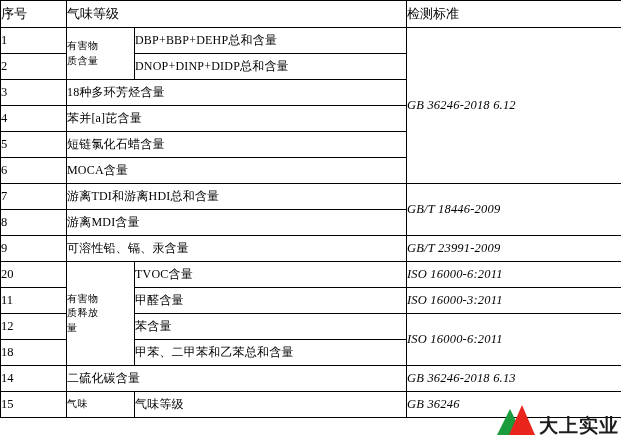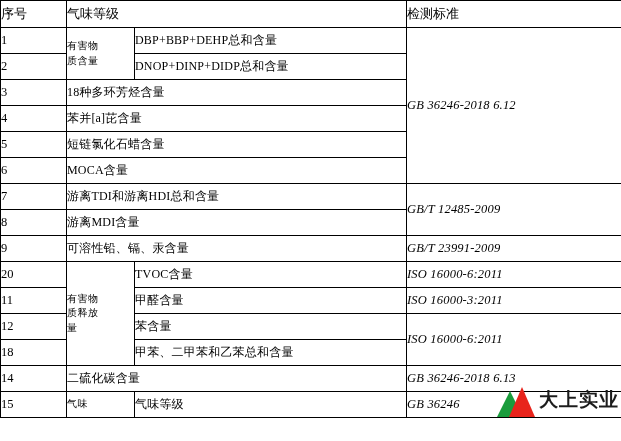--- a/index.html
+++ b/index.html
@@ -65,23 +65,23 @@
     height: 80px;
     margin-top: 31px;
   }
   
   .watermark {
     position: absolute;
     right: 0;
     bottom: 0;
     height: 40px;
     display: flex;
-    align-items: flex-start;
+    align-items: flex-end;
     gap: 4px;
-    padding: 0 2px 14px 0;
+    padding: 0 2px 2px 0;
   }
   .wm-mark {
     position: relative;
     width: 38px;
     height: 34px;
   }
   .wm-mark .tri-a {
     position: absolute;
     left: 0; top: 4px;
     width: 0; height: 0;
@@ -149,21 +149,21 @@
       <td class="no">5</td>
       <td class="name" colspan="2">短链氯化石蜡含量</td>
     </tr>
     <tr>
       <td class="no">6</td>
       <td class="name" colspan="2">MOCA含量</td>
     </tr>
     <tr>
       <td class="no">7</td>
       <td class="name" colspan="2">游离TDI和游离HDI总和含量</td>
-      <td class="std" rowspan="2">GB/T 12485-2009</td>
+      <td class="std" rowspan="2">GB/T 18446-2009</td>
     </tr>
     <tr>
       <td class="no">8</td>
       <td class="name" colspan="2">游离MDI含量</td>
     </tr>
     <tr>
       <td class="no">9</td>
       <td class="name" colspan="2">可溶性铅、镉、汞含量</td>
       <td class="std">GB/T 23991-2009</td>
     </tr>

